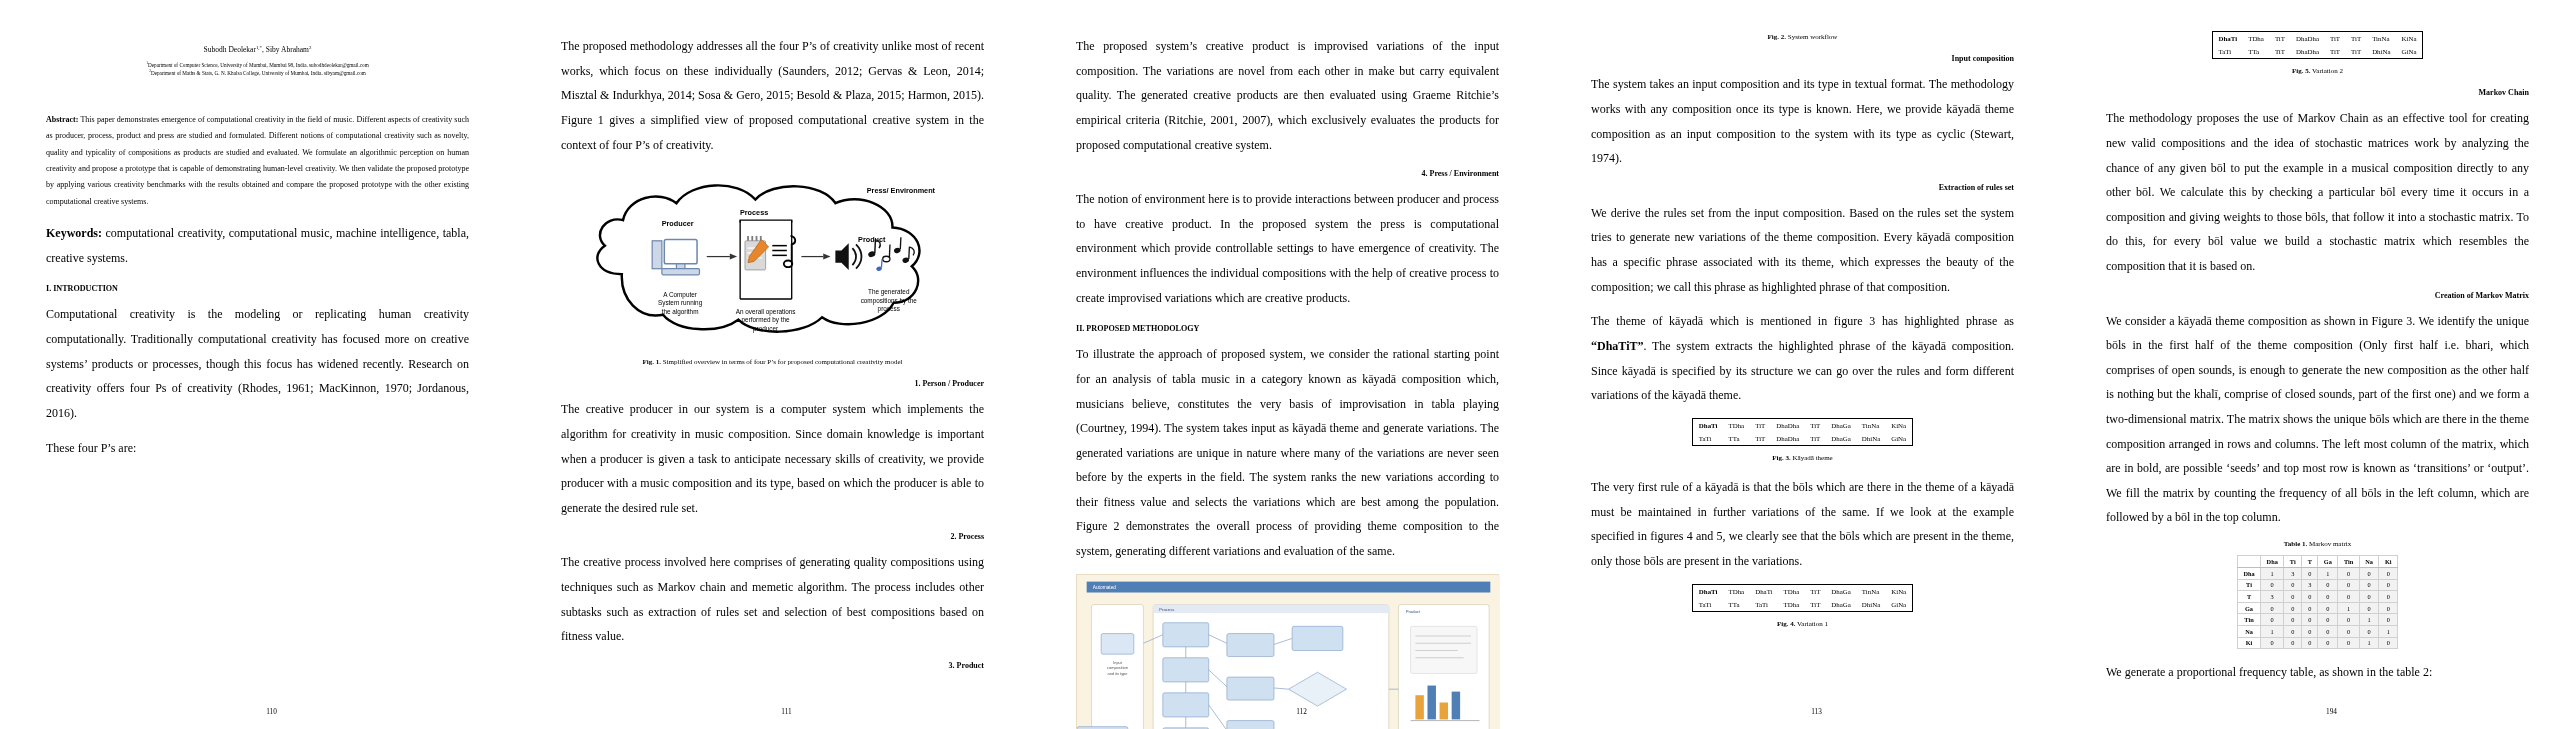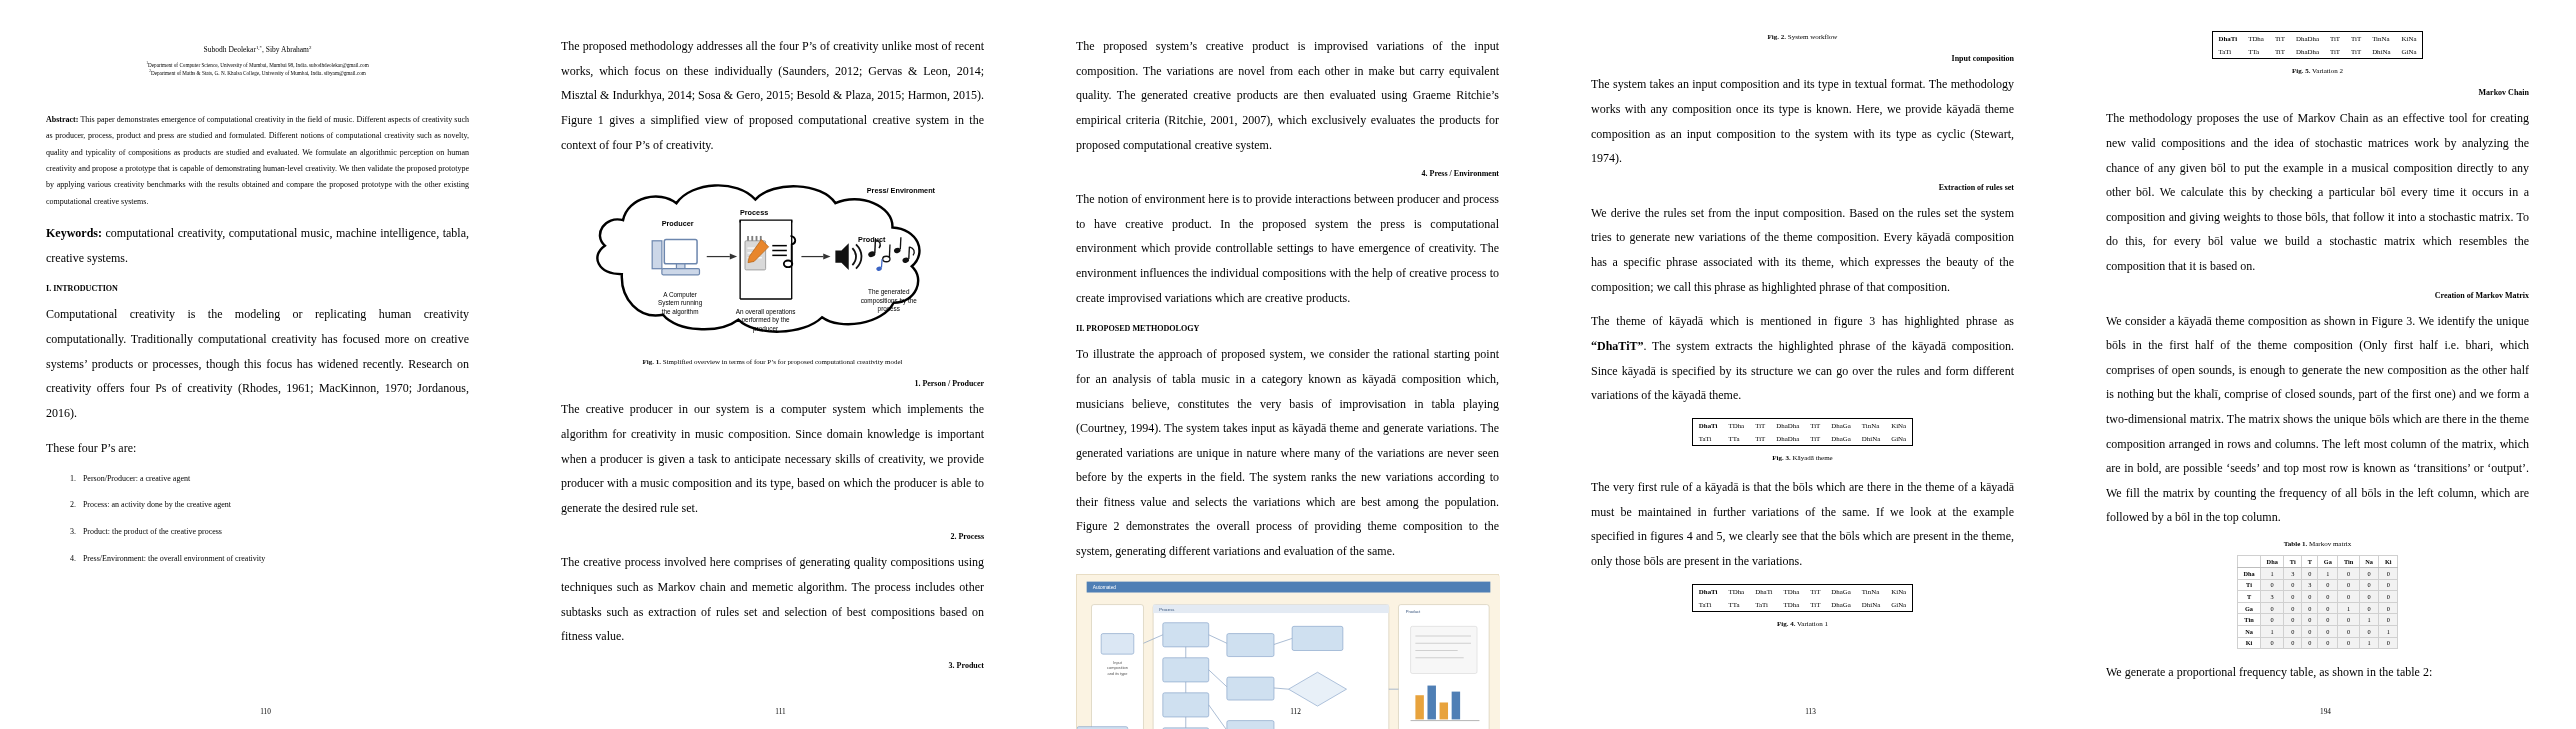--- a/index.html
+++ b/index.html
@@ -12,21 +12,21 @@
   .authors{text-align:center;font-size:7.5px;margin-top:18px;}
   .affil{text-align:center;font-size:5.2px;line-height:1.52;margin-top:8px;}
   sup{font-size:0.66em;vertical-align:super;line-height:0;}
   .abs{margin-top:34px;font-size:8px;line-height:2.05;text-align:justify;}
   .b{font-weight:bold;}
   .kw{margin-top:11px;font-size:12px;line-height:2.05;text-align:justify;}
   .sec{font-weight:bold;font-size:8.1px;margin:13.4px 0 9.7px 0;}
   .sub{font-weight:bold;font-size:8px;margin:12px 0 9px 12px;text-align:right;}
   ol.ps{margin:2.4px 0 0 0;padding-left:32px;font-size:8px;line-height:2.05;}
   ol.ps li{margin-bottom:10.3px;padding-left:4.9px;}
-  .pno{position:absolute;bottom:13.4px;left:8px;width:100%;text-align:center;font-size:7.3px;}
+  .pno{position:absolute;bottom:13.4px;left:14px;width:100%;text-align:center;font-size:7.3px;}
   .figcap{font-size:7px;text-align:center;margin:7.3px 6px 11px 6px;line-height:1.5;}
   .figcap .b{font-weight:bold;}
   .figwrap{margin:6px 0 0 0;}
   
   .f1{position:relative;width:100%;height:182px;}
   .f1 svg{display:block;}
   
   table.bol{border-collapse:collapse;border:0.8px solid #000;margin:3.6px auto 0 auto;font-size:6.9px;font-family:"Liberation Serif",serif;}
   table.bol td{padding:3px 5.5px;text-align:left;white-space:nowrap;}
   table.bol td.hd{font-weight:bold;}
@@ -65,26 +65,20 @@
       <span class="b">Keywords:</span><span> computational creativity, computational music, machine intelligence, tabla, creative systems.</span>
     </div>
 
     <div class="sec">I. INTRODUCTION</div>
     <div class="col-body">
         <p>Computational creativity is the modeling or replicating human creativity computationally. Traditionally computational creativity has focused more on creative systems’ products or processes, though this focus has widened recently. Research on creativity offers four Ps of creativity (Rhodes, 1961; MacKinnon, 1970; Jordanous, 2016).</p>
       </div>
     <div class="col-body">
         <p>These four P’s are:</p>
       </div>
-    <ol class="ps">
-      <li>Person/Producer: a creative agent</li>
-      <li>Process: an activity done by the creative agent</li>
-      <li>Product: the product of the creative process</li>
-      <li>Press/Environment: the overall environment of creativity</li>
-    </ol>
     <div class="pno">110</div>
   </div>
 
   <div class="page">
     <div class="col-body" style="margin-top:7.3px;">
       <p>The proposed methodology addresses all the four P’s of creativity unlike most of recent works, which focus on these individually (Saunders, 2012; Gervas &amp; Leon, 2014; Misztal &amp; Indurkhya, 2014; Sosa &amp; Gero, 2015; Besold &amp; Plaza, 2015; Harmon, 2015). Figure 1 gives a simplified view of proposed computational creative system in the context of four P’s of creativity.</p>
     </div>
 
     <div class="figwrap">
       <div class="f1">

